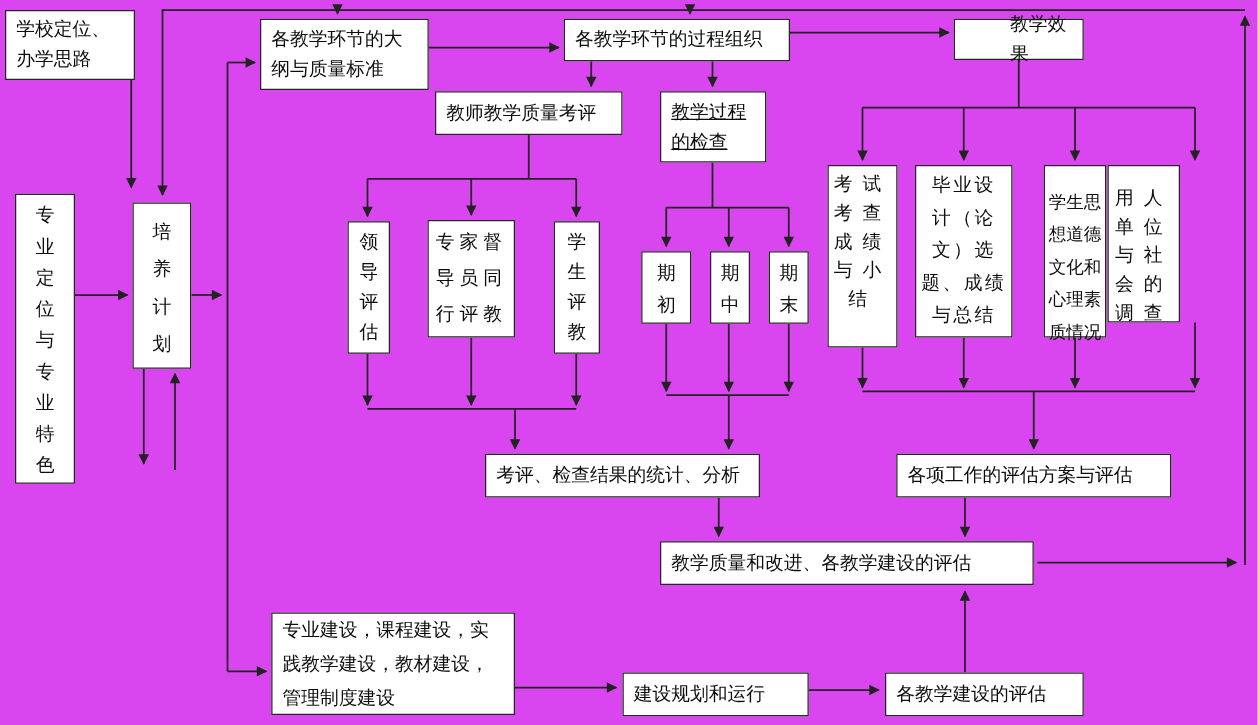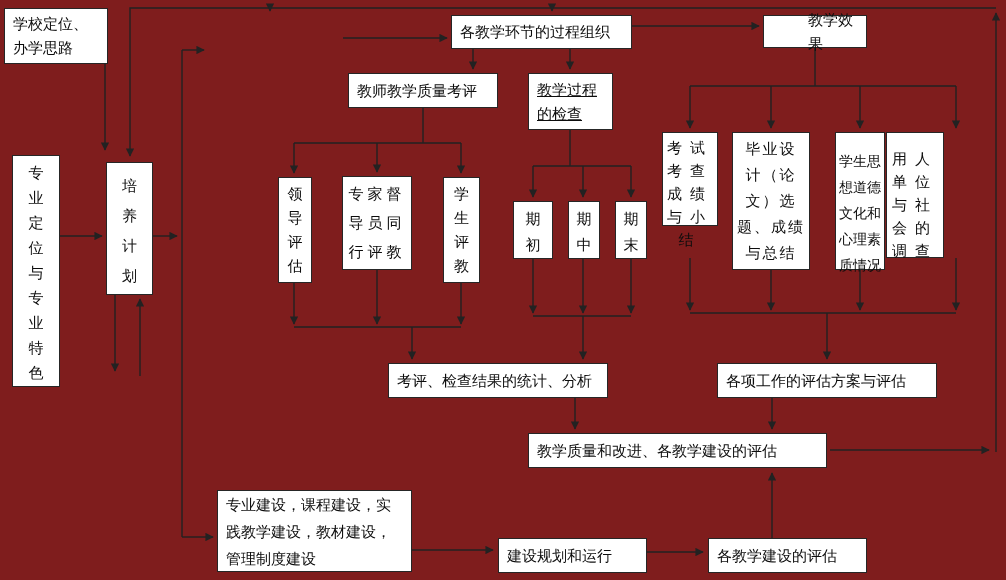--- a/index.html
+++ b/index.html
@@ -1,17 +1,17 @@
 <!DOCTYPE html>
 <html><head>
 <meta charset="utf-8">
 <style>
   html,body{margin:0;padding:0;background:#ffffff;}
   #canvas{
-    position:relative;width:1006px;height:580px;background:#7f1d1d;
+    position:relative;width:1006px;height:580px;background:#d946ef;
     font-family:"Liberation Sans","DejaVu Sans",sans-serif;
     color:#0d0d0d;overflow:hidden;
   }
   #wires{position:absolute;left:0;top:0;width:1006px;height:580px;}
   .c{stroke:#222222;stroke-width:1.4;fill:none;}
   .node{
     position:absolute;box-sizing:border-box;border:1.6px solid #262626;background:#ffffff;
     display:flex;font-size:15px;
   }
   .hbox{align-items:center;padding:2px 8px;line-height:24px;}
@@ -99,20 +99,24 @@
     </div>
 
   <div class="node vbox" style="left:106px;top:162px;width:47px;height:133px;line-height:30px;padding-top:8px;">
     <span class="label">培
 养
 计
 划</span>
     </div>
 
 
+  <div class="node hbox" style="left:208px;top:15px;width:135px;height:57px;">
+    <span class="label">各教学环节的大
+纲与质量标准</span>
+    </div>
 
   <div class="node hbox" style="left:348px;top:73px;width:150px;height:35px;">
     <span class="label">教师教学质量考评</span>
     </div>
 
   <div class="node hbox" style="left:451px;top:15px;width:181px;height:34px;font-family:Liberation Serif, serif;">
     <span class="label">各教学环节的过程组织</span>
     </div>
 
   <div class="node hbox" style="left:528px;top:73px;width:85px;height:57px;text-decoration:underline;">
@@ -152,21 +156,21 @@
   <div class="node vbox" style="left:568px;top:201px;width:32px;height:58px;line-height:26px;">
     <span class="label">期
 中</span>
     </div>
 
   <div class="node vbox" style="left:615px;top:201px;width:32px;height:58px;line-height:26px;">
     <span class="label">期
 末</span>
     </div>
 
-  <div class="node vbox" style="left:662px;top:132px;width:56px;height:94px;line-height:23px;padding-top:3px;letter-spacing:8px;">
+  <div class="node vbox" style="left:662px;top:132px;width:56px;height:146px;line-height:23px;padding-top:3px;letter-spacing:8px;">
     <span class="label">考试
 考查
 成绩
 与小
 结</span>
     </div>
 
   <div class="node vbox" style="left:732px;top:132px;width:78px;height:138px;line-height:26px;padding-top:3px;letter-spacing:2px;">
     <span class="label">毕业设
 计（论

